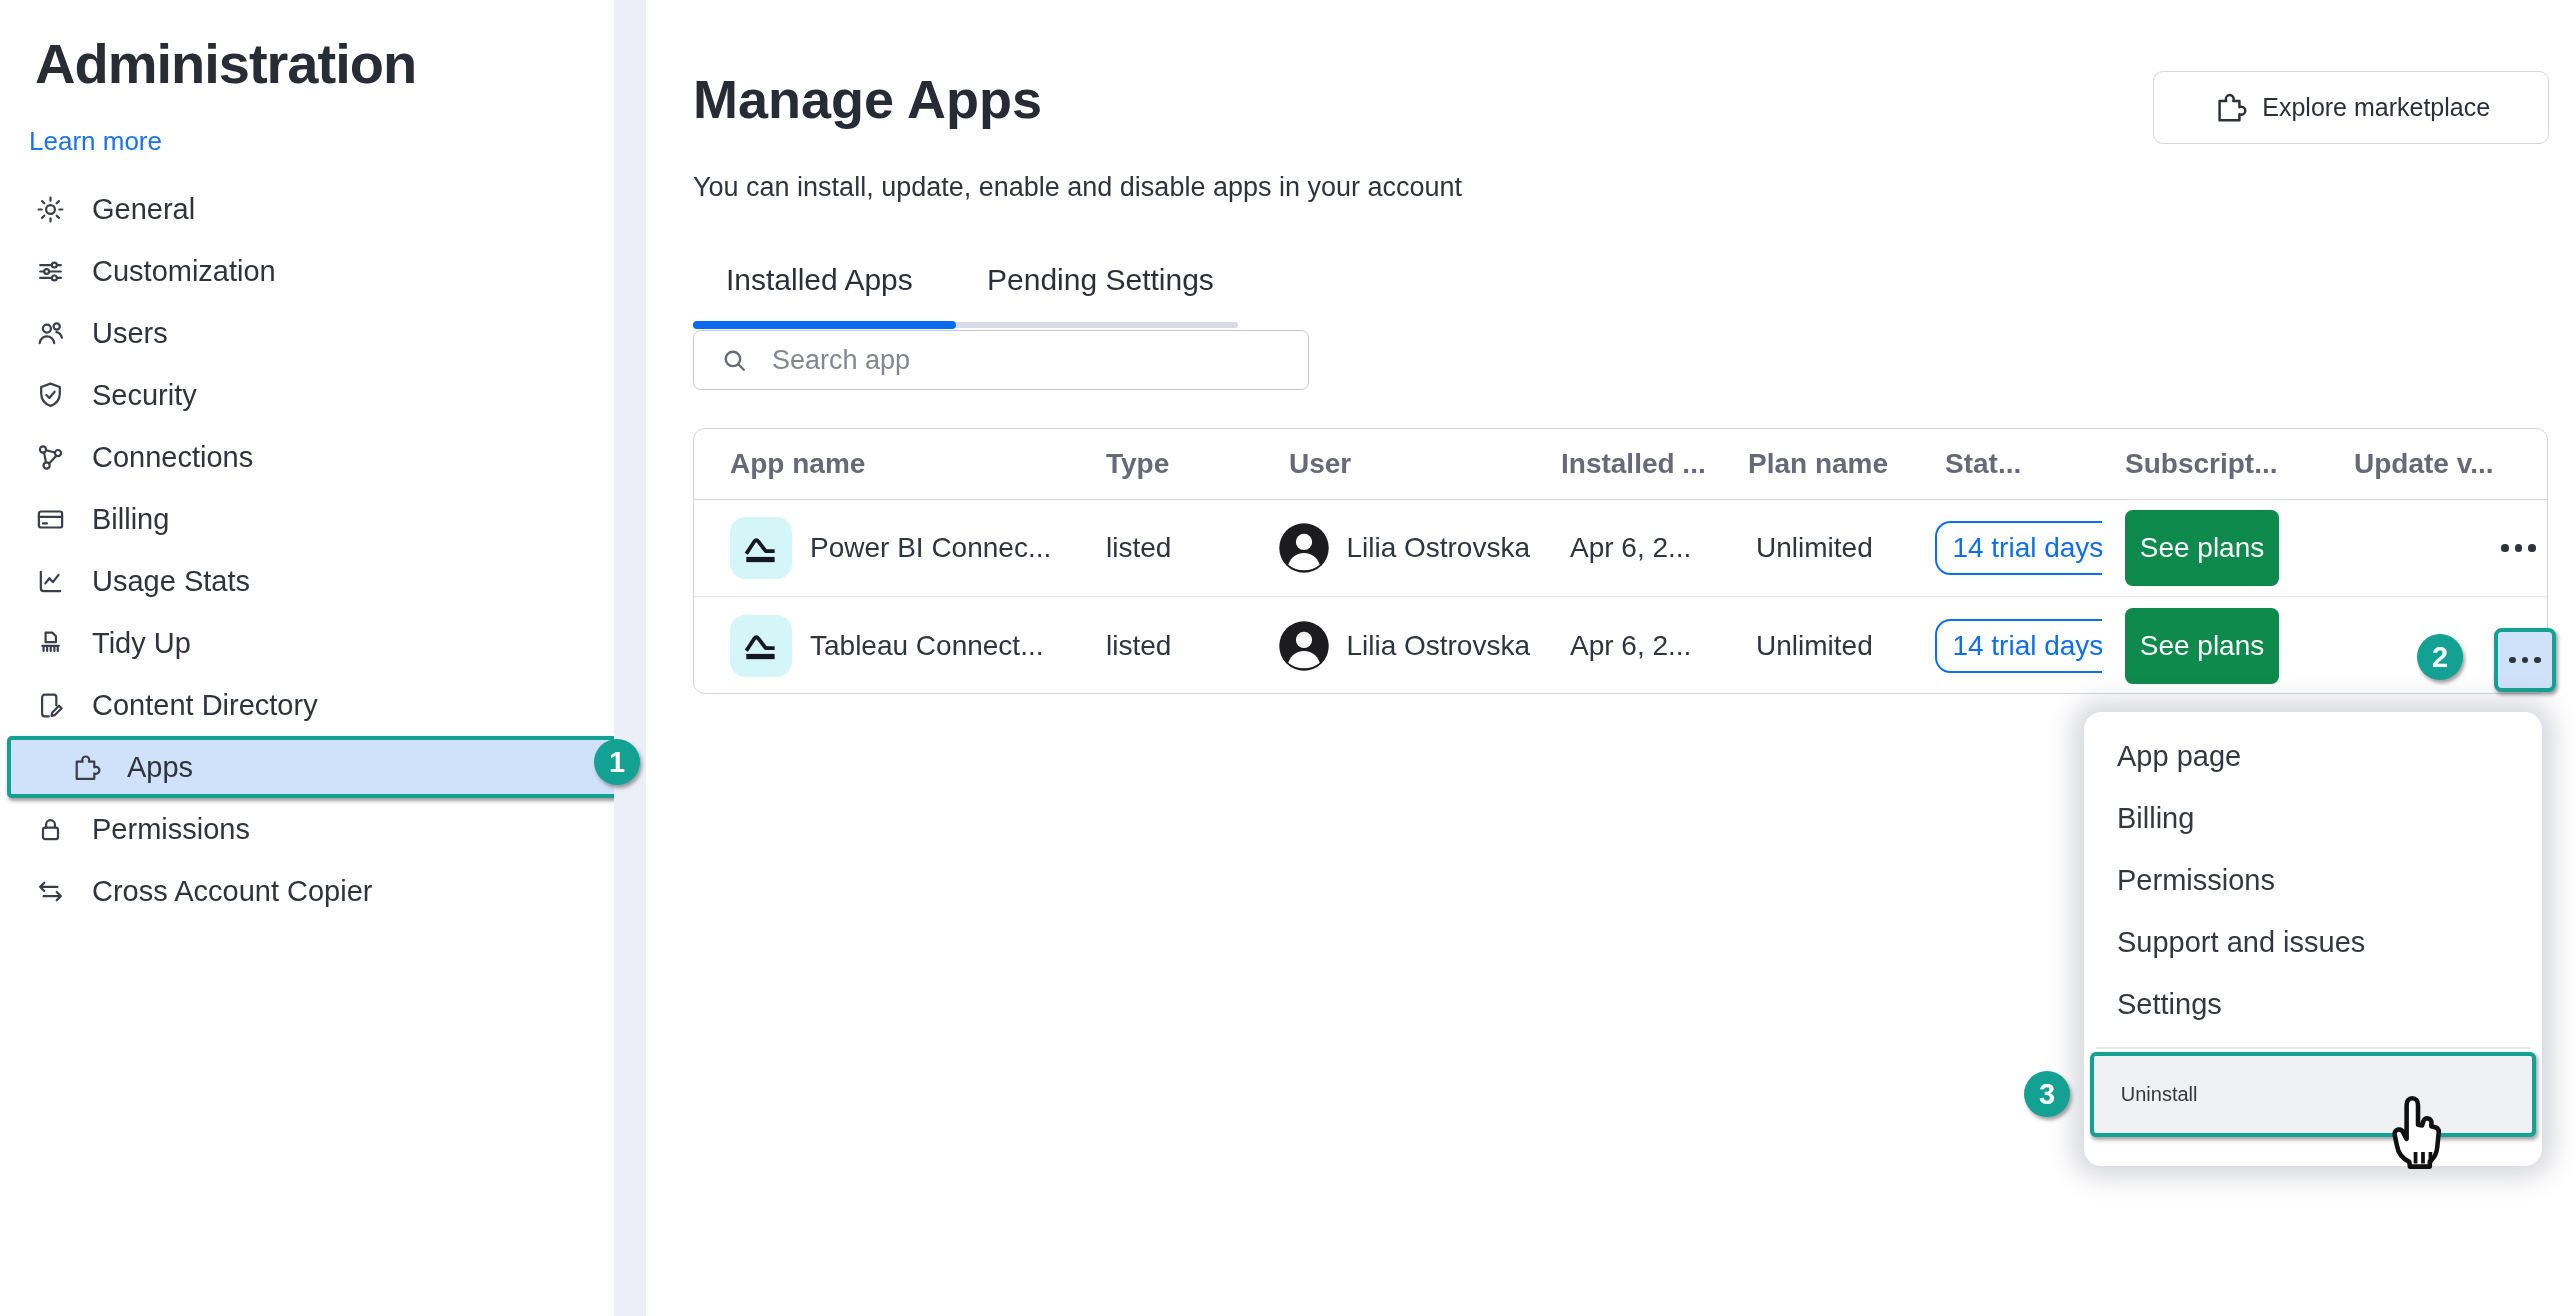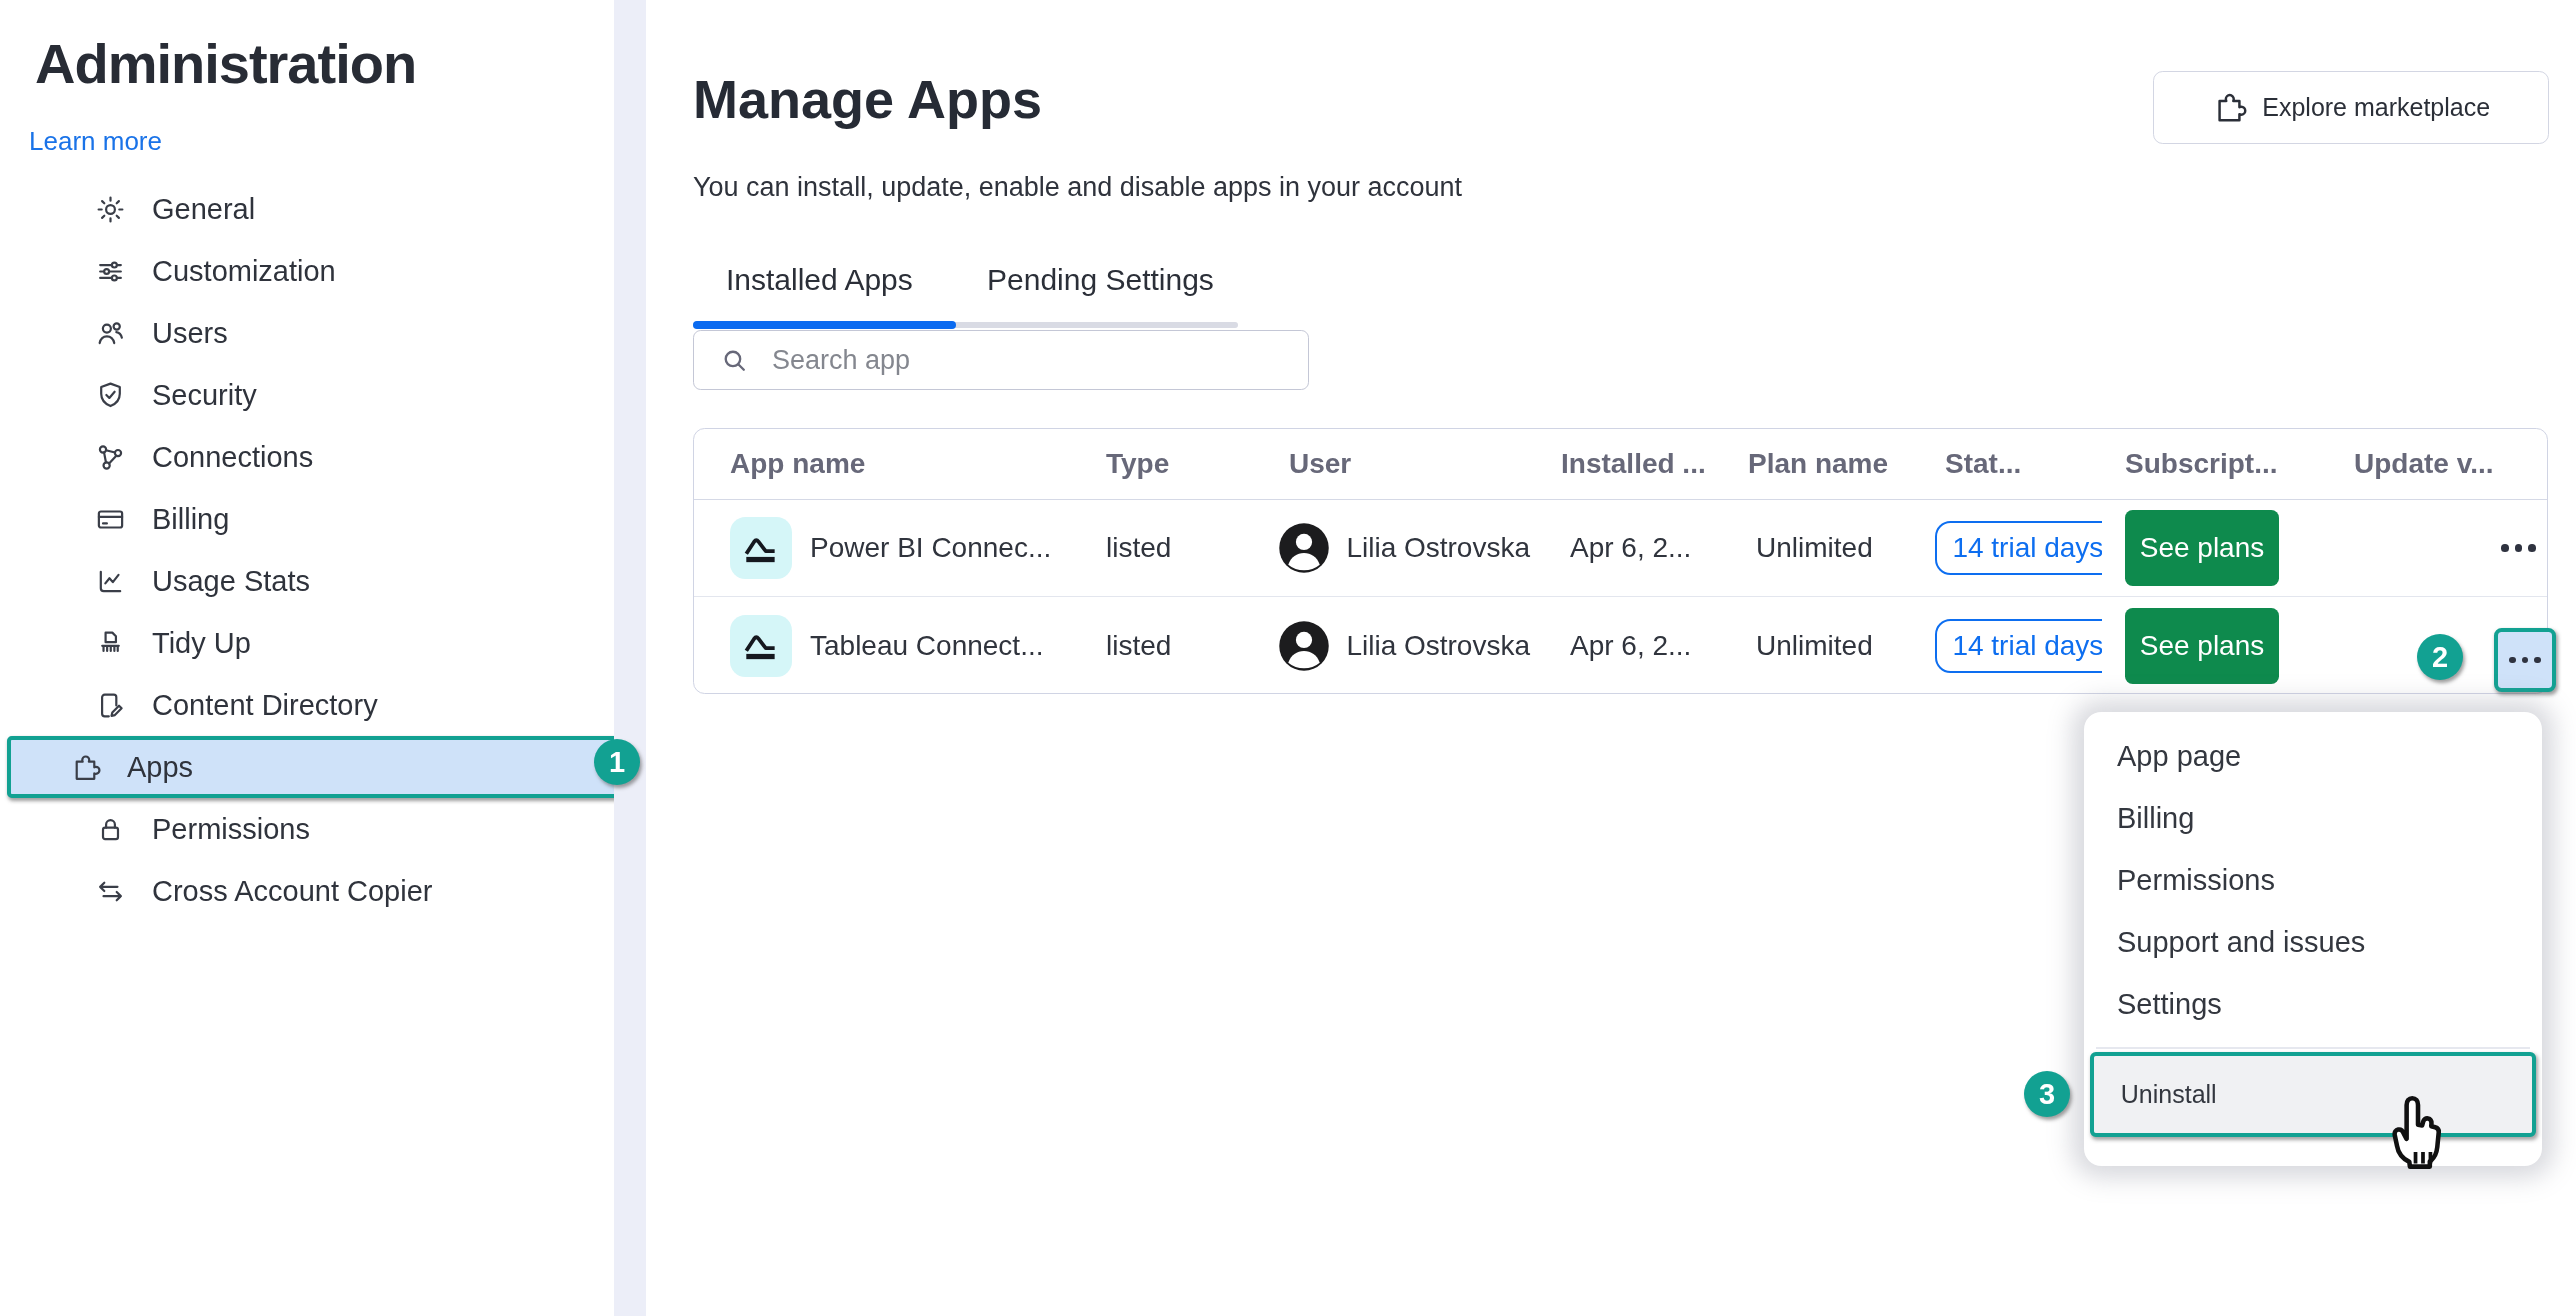--- a/index.html
+++ b/index.html
@@ -4,21 +4,21 @@
 <style>
   * { margin:0; padding:0; box-sizing:border-box; }
   body { font-family:"Liberation Sans", sans-serif; background:#fff; }
   .canvas { position:relative; width:2576px; height:1317px; background:#fff; overflow:hidden; }
 
   
   .sidebar { position:absolute; left:0; top:0; width:611px; height:100%; background:#fff; }
   .side-title { position:absolute; left:35px; top:31px; font-size:56px; font-weight:700; color:#282c35; letter-spacing:-1px; }
   .learn-more { position:absolute; left:29px; top:126px; font-size:26px; color:#1a73e8; cursor:pointer; }
   .side-nav { position:absolute; left:0; top:178px; width:100%; }
-  .side-item { height:62px; display:flex; align-items:center; padding-left:94px; gap:25px; color:#2f333c; font-size:29px; cursor:pointer; }
+  .side-item { height:62px; display:flex; align-items:center; padding-left:34px; gap:25px; color:#2f333c; font-size:29px; cursor:pointer; }
   .side-item .sicon { width:33px; height:33px; display:flex; align-items:center; justify-content:center; flex:0 0 33px; }
   .side-item svg { stroke:#3a3e48; fill:none; stroke-width:1.7; stroke-linecap:round; stroke-linejoin:round; }
   .side-item.selected { width:624px; margin-left:7px; padding-left:58px; background:#cfe2f9; border:4.8px solid #12a192; border-radius:4.8px; box-shadow:1.9px 2.9px 3.9px rgba(80,80,80,.55); }
   .side-divider { position:absolute; left:614px; top:0; width:32px; height:100%; background:#eceef8; }
 
   
   .page-title { position:absolute; left:693px; top:68px; font-size:54px; font-weight:700; color:#262b35; }
   .page-subtitle { position:absolute; left:693px; top:172px; font-size:27px; color:#2f333c; }
   .explore-btn { position:absolute; left:2153px; top:71px; width:396px; height:73px; background:#fff; border:1.9px solid #d3d6e3; border-radius:9.7px; display:flex; align-items:center; justify-content:center; gap:15.4px; font-size:25px; color:#2b2f38; cursor:pointer; }
   .explore-btn svg { stroke:#2b2f38; fill:none; stroke-width:1.7; stroke-linejoin:round; }
@@ -54,21 +54,21 @@
   .see-plans-btn { width:154px; height:76px; background:#0e8a4d; color:#fff; font-size:28px; border:none; border-radius:7.7px; display:flex; align-items:center; justify-content:center; cursor:pointer; }
   .dots { display:flex; gap:5.8px; cursor:pointer; }
   .dots i { width:7.7px; height:7.7px; border-radius:50%; background:#2f3340; }
   .dots-btn-hl { position:absolute; left:1800px; top:31px; width:62px; height:64px; background:#cfe2f9; border:4.8px solid #12a192; border-radius:7.7px; box-shadow:1.9px 2.9px 3.9px rgba(80,80,80,.55); display:flex; align-items:center; justify-content:center; cursor:pointer; }
   .dots-btn-hl .dots i { width:6.8px; height:6.8px; }
 
   
   .ctx-menu { position:absolute; left:2084px; top:712px; width:458px; height:454px; background:#fff; border-radius:17.4px; box-shadow:0 0 25px 11.6px rgba(125,130,145,.30); padding-top:13.5px; }
   .ctx-item { height:62px; display:flex; align-items:center; padding-left:33px; font-size:29px; color:#33373f; cursor:pointer; }
   .ctx-divider { margin:11.6px 11.6px 0 11.6px; height:1.9px; background:#e6e8ef; }
-  .uninstall-box { position:absolute; left:5.8px; top:340px; width:446px; height:85px; background:#f0f1f3; border:4.8px solid #12a192; border-radius:5.8px; box-shadow:1.9px 2.9px 3.9px rgba(80,80,80,.5); display:flex; align-items:center; padding-left:27px; font-size:25px; color:#33373f; cursor:pointer; }
+  .uninstall-box { position:absolute; left:5.8px; top:340px; width:446px; height:85px; background:#f0f1f3; border:4.8px solid #12a192; border-radius:5.8px; box-shadow:1.9px 2.9px 3.9px rgba(80,80,80,.5); display:flex; align-items:center; padding-left:27px; font-size:20px; color:#33373f; cursor:pointer; }
 
   
   .anno-badge { position:absolute; width:46px; height:46px; border-radius:50%; background:#12a192; color:#fff; font-size:29px; font-weight:700; display:flex; align-items:center; justify-content:center; box-shadow:1.9px 2.9px 3.9px rgba(80,80,80,.55); z-index:20; }
   .badge-1 { left:594px; top:739px; }
   .badge-2 { left:2417px; top:634px; }
   .badge-3 { left:2024px; top:1071px; }
   .hand-cursor { position:absolute; left:2383px; top:1091px; width:75px; height:87px; z-index:30; }
 </style>
 </head>
 <body>

